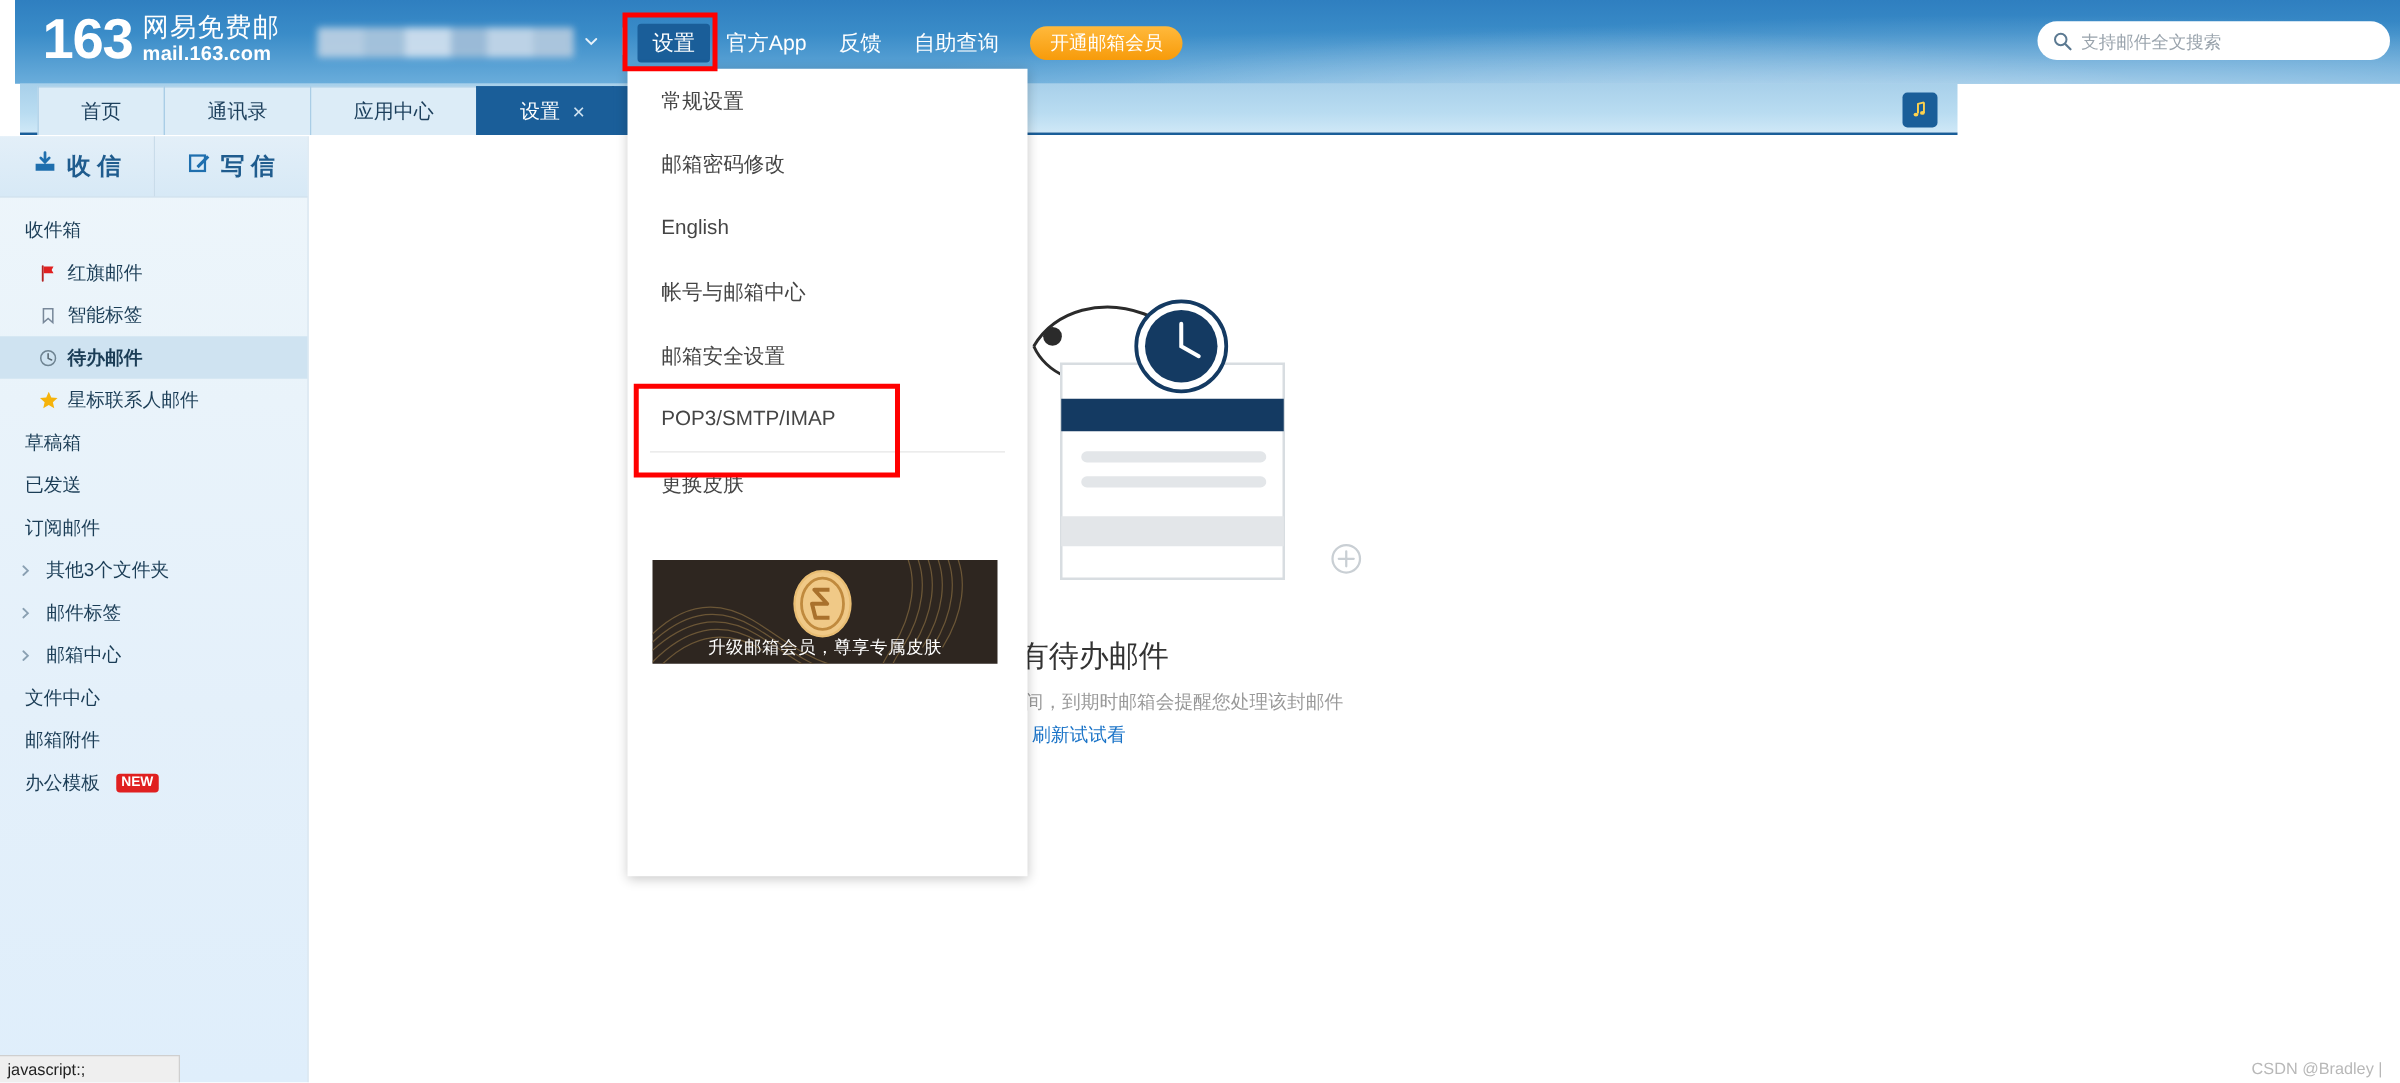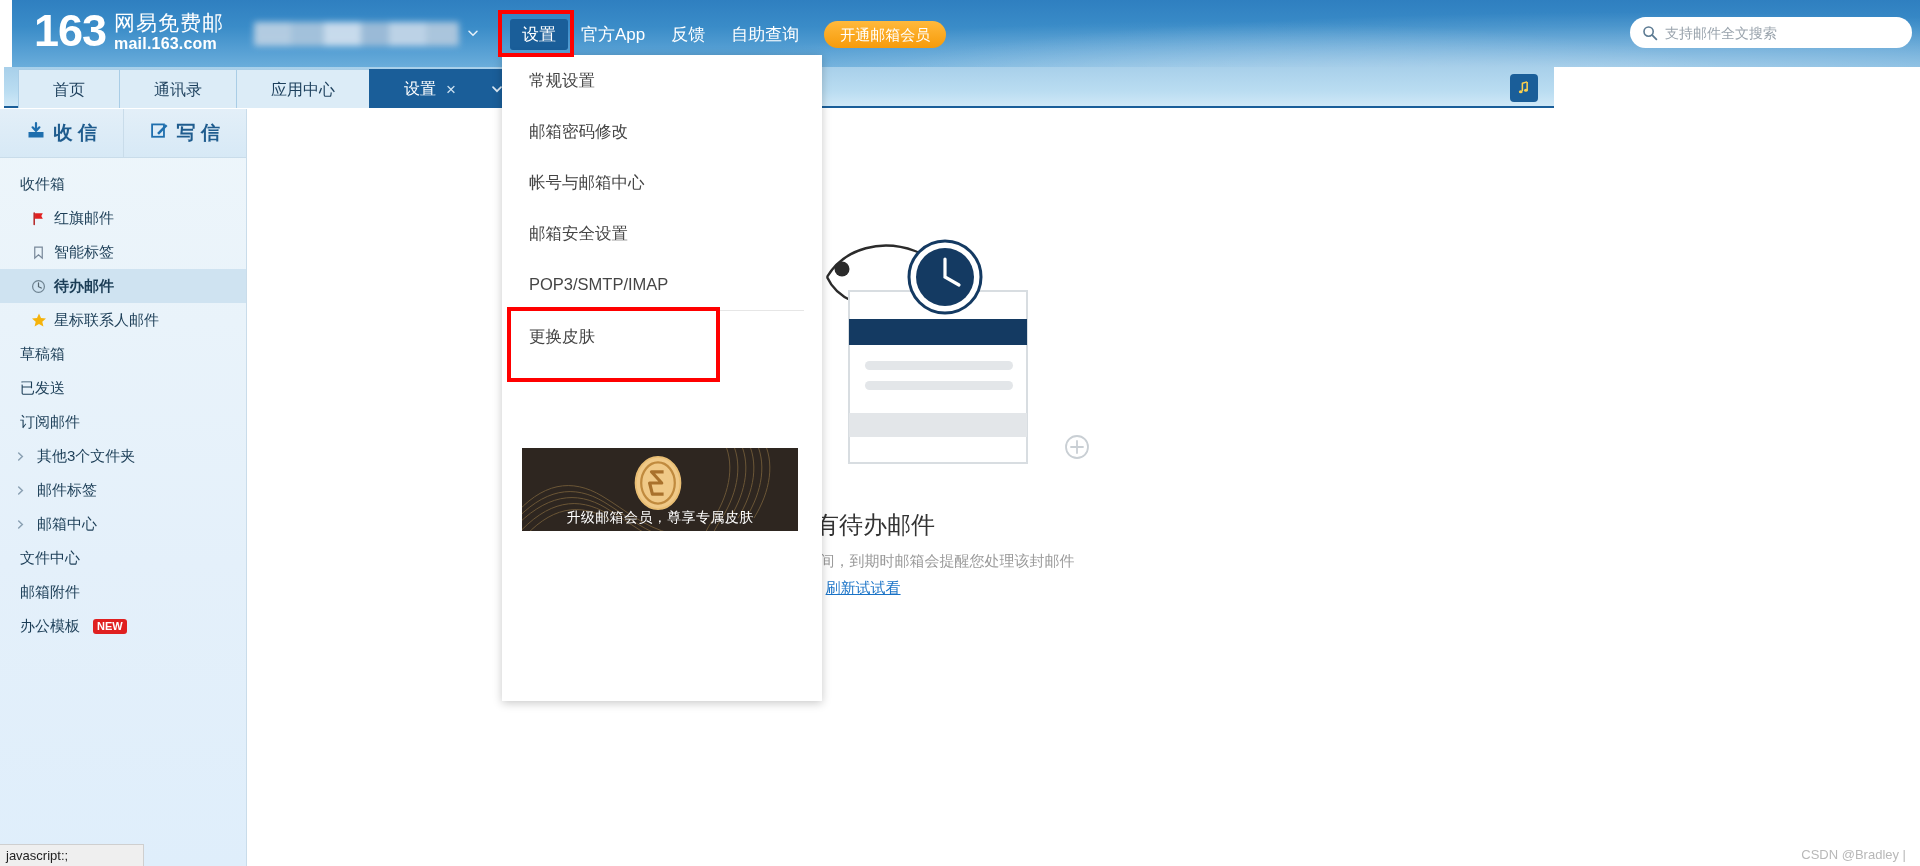--- a/index.html
+++ b/index.html
@@ -59,21 +59,21 @@
   }
   .search-icon { width: 16px; height: 16px; flex: 0 0 16px; margin-right: 7px; }
   .search-input {
     border: none; outline: none; font-size: 14px; color: #15803d; width: 100%;
     font-family: "Liberation Sans", sans-serif; background: transparent;
   }
   .search-input::placeholder { color: #9aa4ad; }
 
   
   .tabbar {
-    position: absolute; left: 4px; top: 67px; width: 1550px; height: 41px;
+    position: absolute; left: 16px; top: 67px; width: 1550px; height: 41px;
     background: linear-gradient(180deg,#a8d0ea 0%, #b9dcf1 60%, #cfe8f7 100%);
     border-bottom: 2px solid #1a5e99;
   }
   .tabs { position: absolute; left: 14px; top: 0; height: 41px; display: flex; align-items: flex-end; }
   .tab {
     height: 39px; line-height: 39px; padding: 0 34px; font-size: 16px; color: #1c3f5c;
     background: #dcecf7; border: 1px solid #a9cde6; border-bottom: none; margin-right: -1px; cursor: pointer;
     white-space: nowrap;
   }
   .tab.active {
@@ -127,21 +127,21 @@
     font-size: 24px; color: #333;
   }
   .empty-sub {
     position: absolute; left: 0; top: 443px; width: 1160px; text-align: center;
     font-size: 15px; color: #9a9a9a;
   }
   .empty-sub2 {
     position: absolute; left: 0; top: 470px; width: 1160px; text-align: center;
     font-size: 15px; color: #9a9a9a;
   }
-  .empty-link { color: #1a73c7; text-decoration: underline; cursor: pointer; margin-left: 8px; }
+  .empty-link { color: #1a73c7; cursor: pointer; margin-left: 8px; }
 
   
   .dropdown {
     position: absolute; left: 502px; top: 55px; width: 320px; height: 646px;
     background: #fff; box-shadow: 0 2px 9px rgba(0,0,0,.22); z-index: 40;
   }
   .dd-item {
     height: 51px; display: flex; align-items: center; padding-left: 27px;
     font-size: 16.5px; color: #454545; cursor: pointer;
   }
@@ -385,20 +385,21 @@
         <span>建议您：</span>
         <span class="empty-link">刷新试试看</span>
       </div>
 
     </div>
   </div>
 
   <div class="dropdown">
     <div class="dd-item">常规设置</div>
     <div class="dd-item">邮箱密码修改</div>
+    <div class="dd-item">English</div>
     <div class="dd-item">帐号与邮箱中心</div>
     <div class="dd-item">邮箱安全设置</div>
     <div class="dd-item">POP3/SMTP/IMAP</div>
     <div class="dd-sep"></div>
     <div class="dd-item">更换皮肤</div>
 
     <div class="dd-banner">
       <svg viewBox="0 0 276 83" width="276" height="83" style="position:absolute;left:0;top:0">
         <g fill="none" stroke="#6b5636" stroke-width="1">
           <path d="M-10 70 C20 34, 50 30, 80 48 C105 63, 120 78, 150 86"></path>

